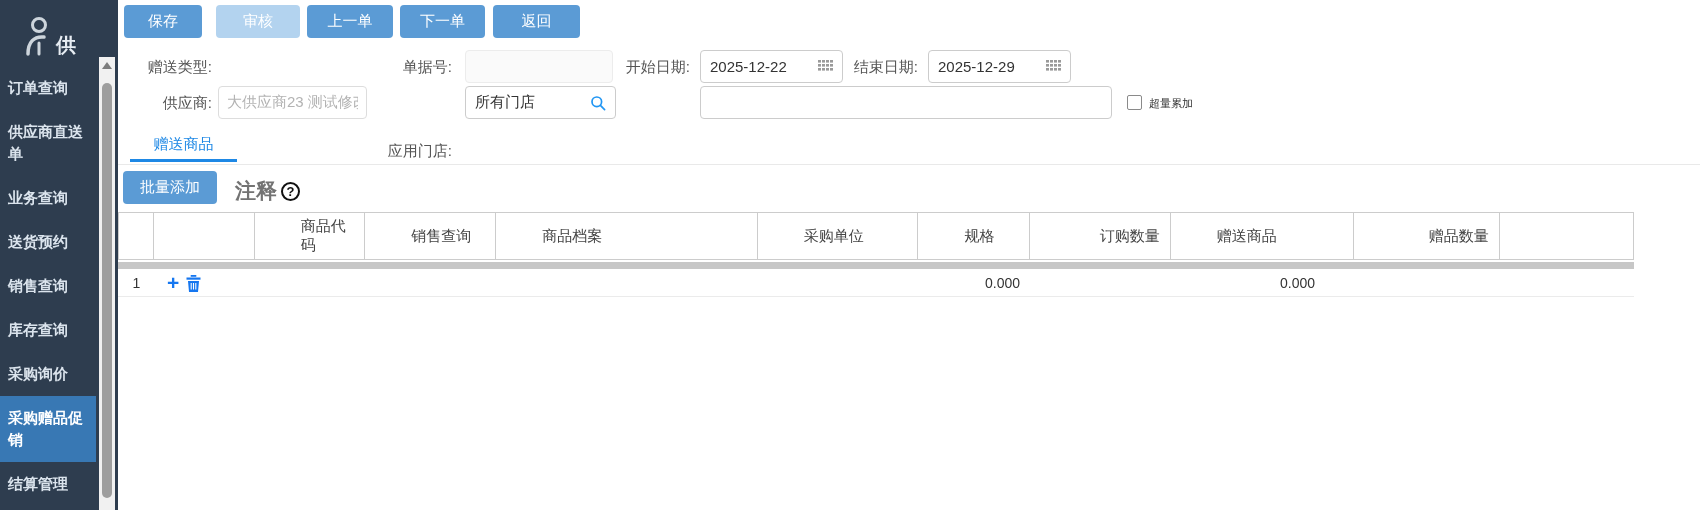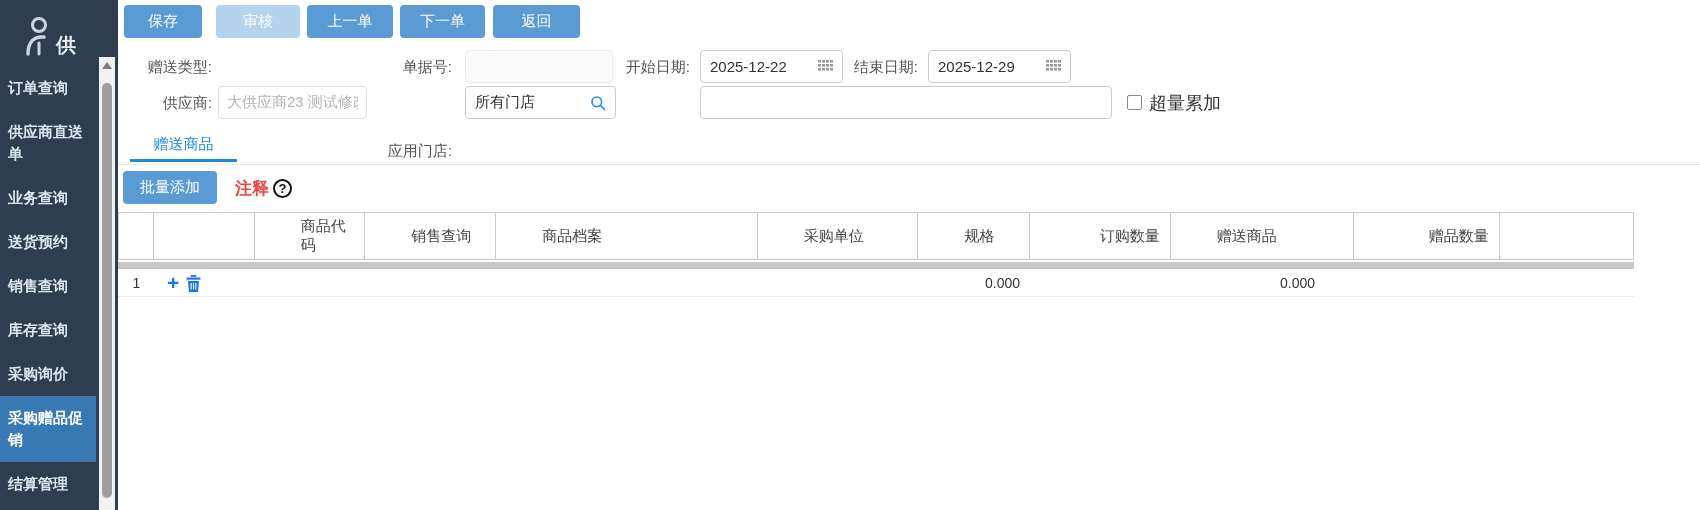--- a/index.html
+++ b/index.html
@@ -31,27 +31,27 @@
   .fbox.muted { background:#fafafa; border-color:#ececec; }
   .fbox.readonly { border-color:#ddd; color:#b3b3b3; }
   .select-box { border:1px solid #3a8ee6; display:flex; align-items:center; padding:0 10px; cursor:pointer; }
   .select-box .val { flex:1; }
   .caret { width:0; height:0; border-left:5px solid transparent; border-right:5px solid transparent; border-top:6px solid #8d8d8d; }
   .date-box { display:flex; align-items:center; padding:0 9px; cursor:pointer; }
   .date-box .val { flex:1; }
   .icon-btn { display:inline-flex; align-items:center; cursor:pointer; }
 
   .chk { position:absolute; width:15px; height:15px; border:1px solid #8a8a8a; border-radius:2px; background:#fff; cursor:pointer; }
-  .chk-label { position:absolute; font-size:18px; color:#333; line-height:17px; }
+  .chk-label { position:absolute; font-size:11px; color:#333; line-height:17px; }
 
   .tab { position:absolute; left:12px; top:131px; width:107px; height:31px; text-align:center; color:#1e88e5; font-size:15px; line-height:26px; border-bottom:3px solid #1e88e5; cursor:pointer; }
   .tabs-divider { position:absolute; left:0; right:0; top:164px; height:1px; background:#e9e9e9; }
 
   .note-wrap { position:absolute; left:117px; top:177px; display:flex; align-items:center; }
-  .note-text { font-size:17px; color:#ef4444; font-weight:600; }
+  .note-text { font-size:21px; color:#737373; font-weight:600; }
   .qmark { width:19px; height:19px; border:2px solid #111; border-radius:50%; margin-left:4px; font-size:13px; font-weight:bold; color:#111; text-align:center; line-height:15px; cursor:pointer; }
 
   
   .tbl { position:absolute; left:0; top:212px; width:1516px; }
   .thead { display:flex; border-top:1px solid #ccc; border-bottom:1px solid #ccc; border-left:1px solid #ccc; height:48px;gap:36px; }
   .th { border-right:1px solid #ccc; font-size:15px; color:#444; padding:0 10px; display:flex; align-items:center; }
   .th.r { justify-content:flex-end; }
   .hscroll { position:absolute; left:0; top:50px; width:1516px; height:7px; background:#c7c7c7; }
   .trow { position:absolute; left:0; top:58px; width:1516px; height:27px; display:flex; border-bottom:1px solid #ebebeb; }
   .td { font-size:14px; color:#333; padding:0 10px; display:flex; align-items:center; }

